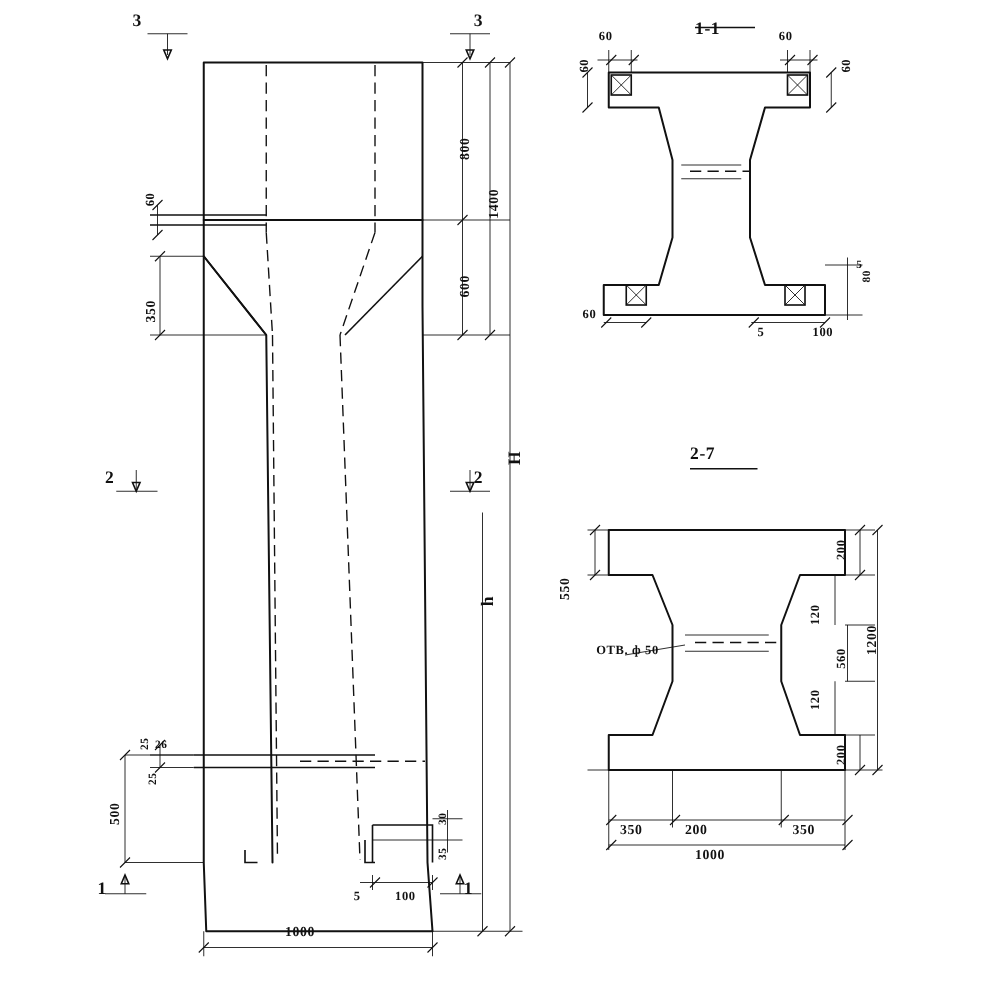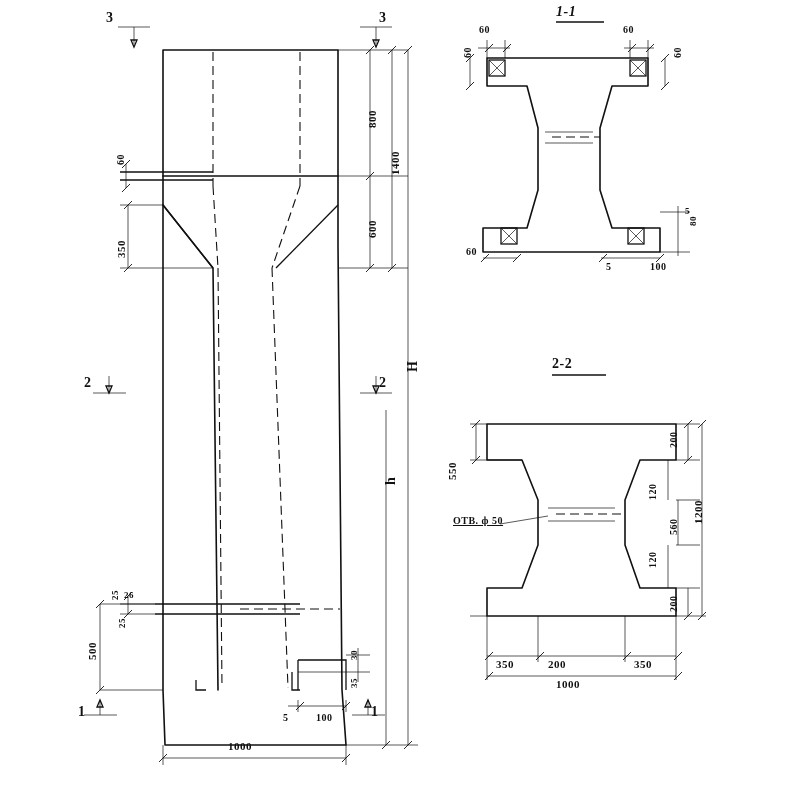--- a/index.html
+++ b/index.html
@@ -331,22 +331,22 @@
       <path class="tick" d="M485 680 L493 672"></path>
       <path class="tick" d="M674 680 L682 672"></path>
 
       <path class="thin" d="M500 524 L548 516"></path>
     </g>
 
     <path class="ol2" d="M556 22 L604 22"></path>
     <path class="ol2" d="M552 375 L606 375"></path>
   </svg>
 
-  <div class="lbl big" style="left:556px;top:4px;font-style:italic;">1-1</div>
-  <div class="lbl big" style="left:552px;top:356px;">2-2</div>
+  <div class="lbl big" style="left:556px;top:16px;">1-1</div>
+  <div class="lbl big" style="left:552px;top:356px;">2-7</div>
 
   <div class="lbl big" style="left:106px;top:10px;">3</div>
   <div class="lbl big" style="left:379px;top:10px;">3</div>
   <div class="lbl big" style="left:84px;top:375px;">2</div>
   <div class="lbl big" style="left:379px;top:375px;">2</div>
   <div class="lbl big" style="left:78px;top:704px;">1</div>
   <div class="lbl big" style="left:371px;top:704px;">1</div>
 
   <div class="lbl rot90" style="left:366px;top:128px;">800</div>
   <div class="lbl rot90" style="left:389px;top:175px;">1400</div>
@@ -379,15 +379,15 @@
   <div class="lbl rot90 sm" style="left:668px;top:448px;">200</div>
   <div class="lbl rot90 sm" style="left:647px;top:500px;">120</div>
   <div class="lbl rot90 sm" style="left:668px;top:535px;">560</div>
   <div class="lbl rot90 sm" style="left:647px;top:568px;">120</div>
   <div class="lbl rot90 sm" style="left:668px;top:612px;">200</div>
   <div class="lbl rot90" style="left:692px;top:524px;">1200</div>
   <div class="lbl" style="left:496px;top:658px;">350</div>
   <div class="lbl" style="left:548px;top:658px;">200</div>
   <div class="lbl" style="left:634px;top:658px;">350</div>
   <div class="lbl" style="left:556px;top:678px;">1000</div>
-  <div class="lbl sm" style="left:453px;top:515px;text-decoration:underline;">ОТВ. ф 50</div>
+  <div class="lbl sm" style="left:477px;top:515px;">ОТВ. ф 50</div>
 
 </div>
 
 </body></html>

